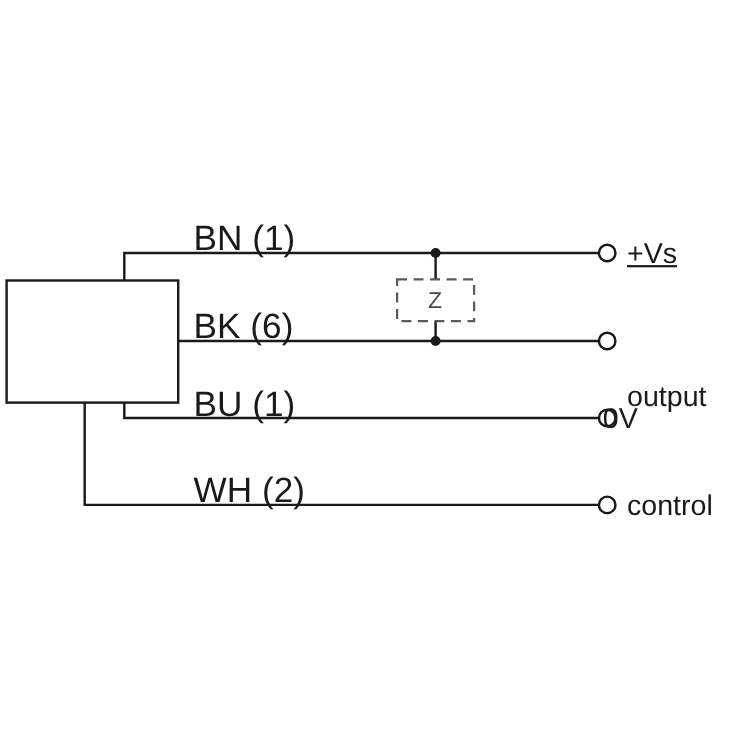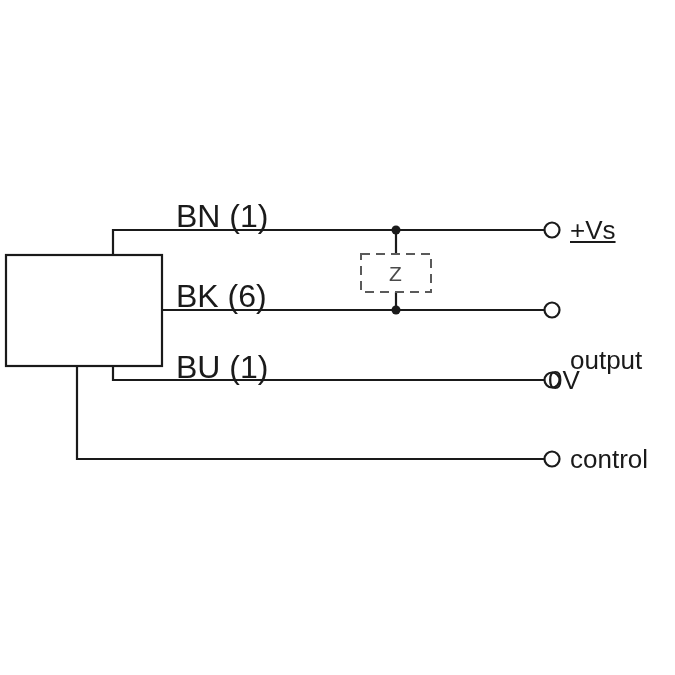--- a/index.html
+++ b/index.html
@@ -110,19 +110,20 @@
     <circle class="term-circle" cx="552" cy="380" r="7.5"></circle>
     <circle class="term-circle" cx="552" cy="459" r="7.5"></circle>
   </svg>
 
 
   <div class="lbl z-label" style="left:389px; top:263px;">Z</div>
 
   <div class="lbl wire-label" style="left:176px; top:200px;">BN (1)</div>
   <div class="lbl wire-label" style="left:176px; top:280px;">BK (6)</div>
   <div class="lbl wire-label" style="left:176px; top:351px;">BU (1)</div>
+  <div class="lbl wire-label" style="left:176px; top:429px;">WH (2)</div>
 
   <div class="lbl term-label" style="left:570px; top:217px;text-decoration:underline;">+Vs</div>
   <div class="lbl term-label" style="left:570px; top:303px;margin-top:44px;">output</div>
   <div class="lbl term-label" style="left:548px; top:367px;">0V</div>
   <div class="lbl term-label" style="left:570px; top:446px;">control</div>
 
 </div>
 
 </body></html>

